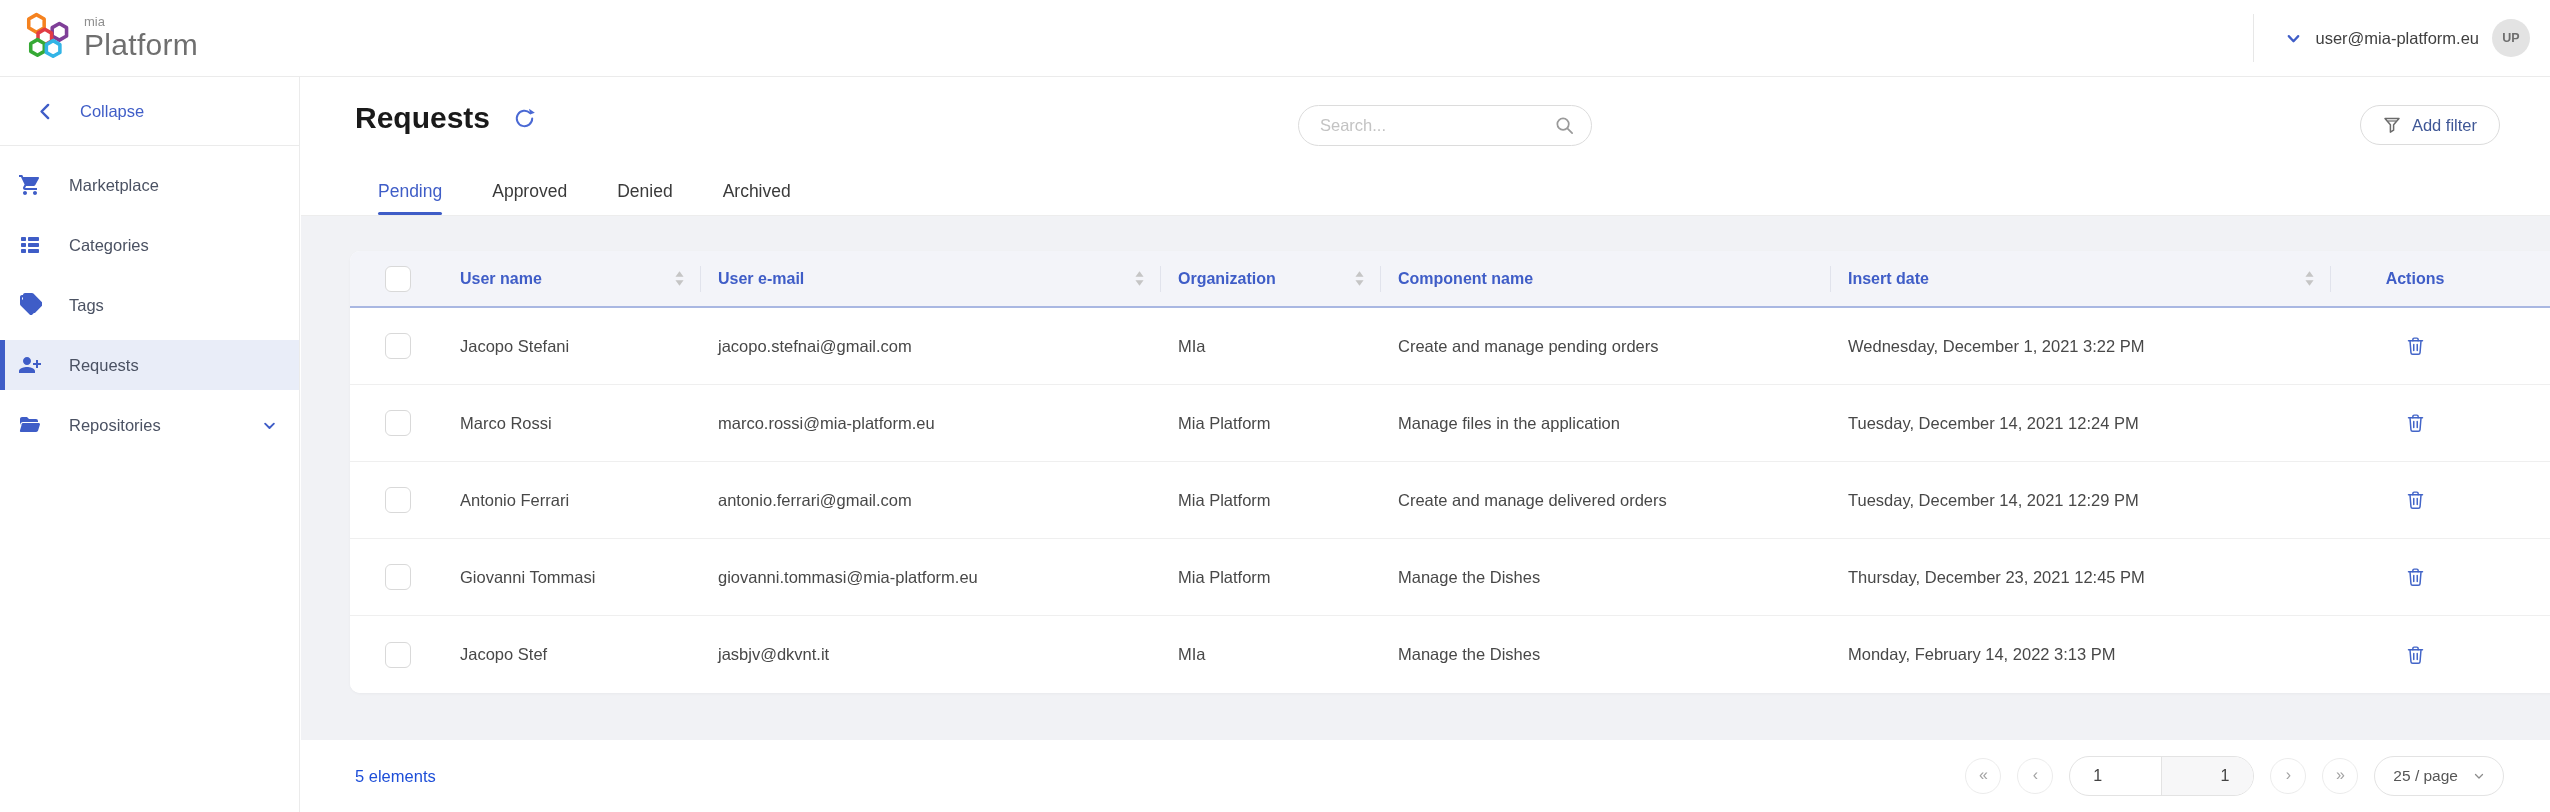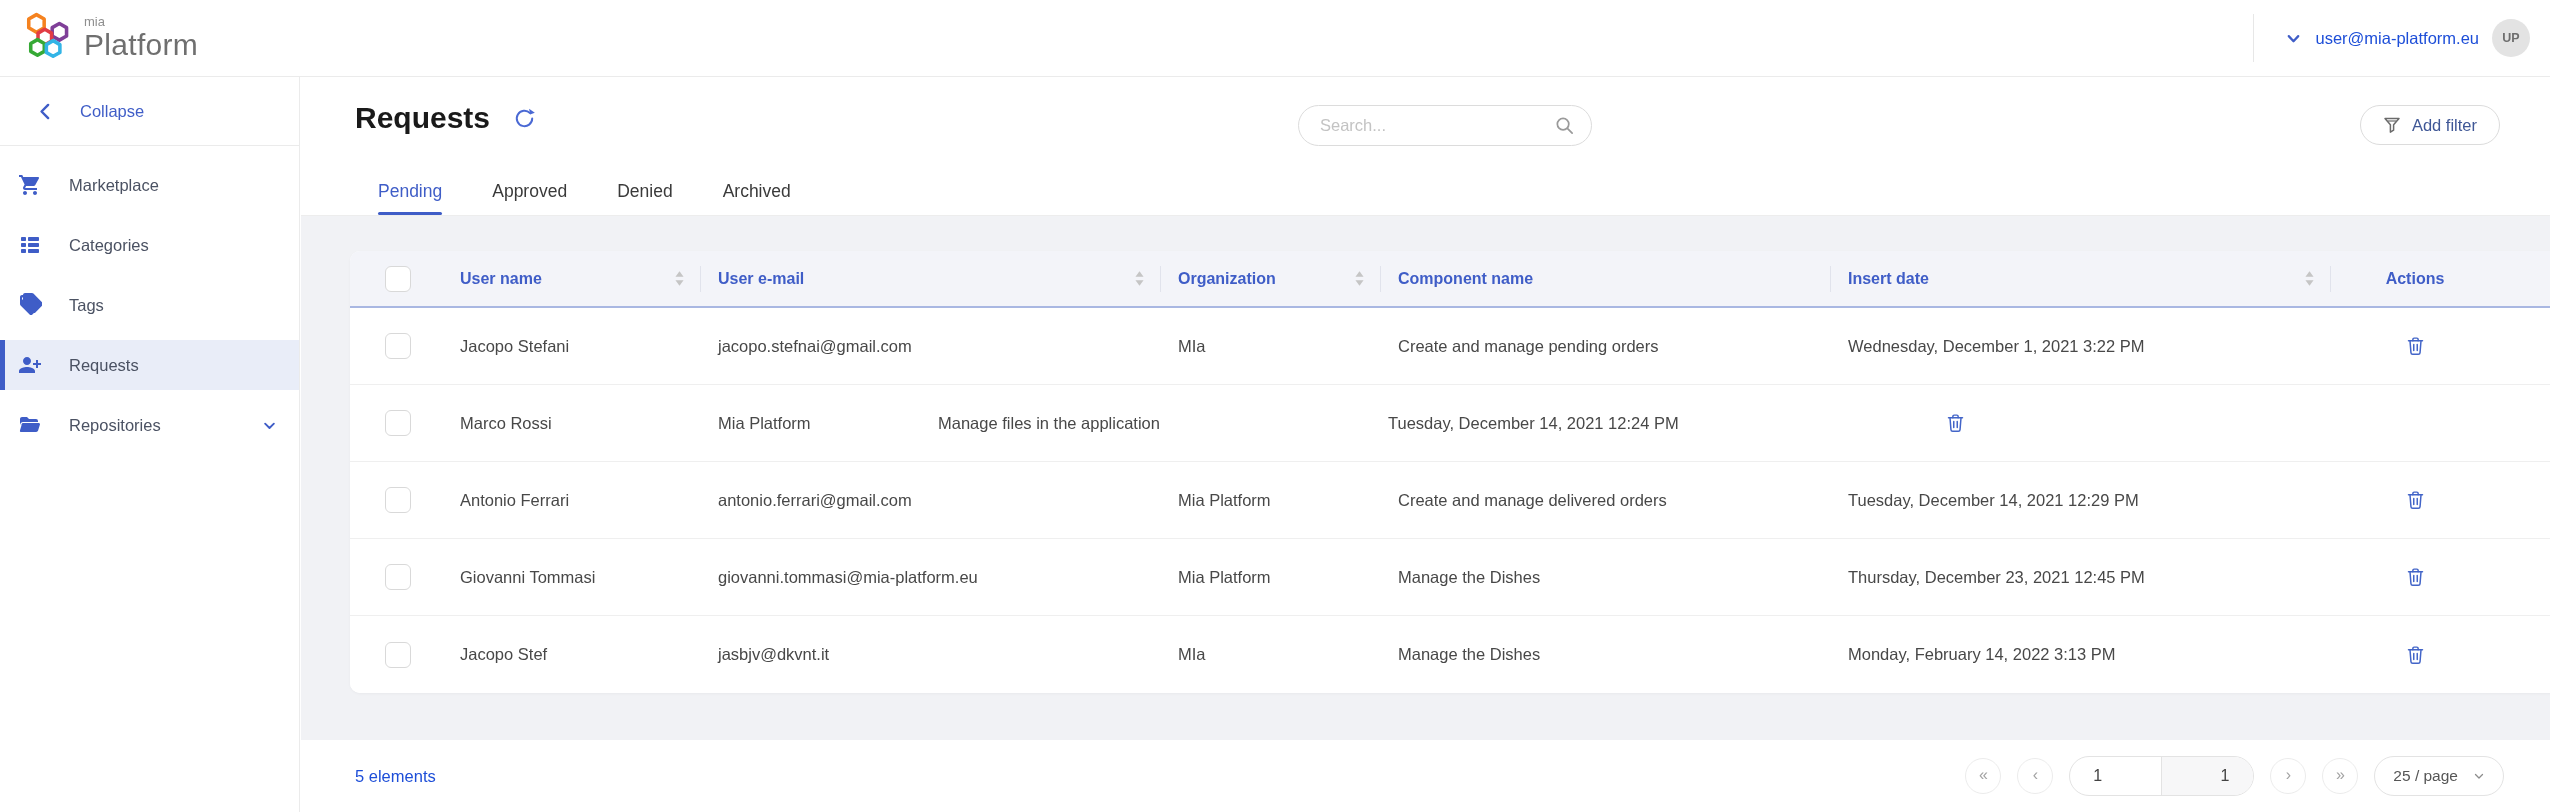--- a/index.html
+++ b/index.html
@@ -8,21 +8,21 @@
 
   
   .topbar { position:absolute; top:0; left:0; width:2550px; height:77px; background:#fff; border-bottom:1px solid #ebebeb; z-index:5; }
   .logo { position:absolute; left:25px; top:12px; display:flex; align-items:center; gap:9px; }
   .logo-text { display:flex; flex-direction:column; line-height:1; }
   .logo-mia { font-size:13px; color:#8f8f8f; font-weight:500; margin-bottom:2px; }
   .logo-platform { font-size:30px; color:#6f6f6f; font-weight:500; letter-spacing:.3px; }
   .topbar-right { position:absolute; right:20px; top:0; height:76px; display:flex; align-items:center; }
   .topbar-divider { width:1px; height:48px; background:#e7e7e7; margin-right:30px; }
   .user-menu { display:flex; align-items:center; gap:13px; background:none; border:none; cursor:pointer; font-family:inherit; }
-  .user-email { font-size:16.5px; color:#1d4ed8; }
+  .user-email { font-size:16.5px; color:#404040; }
   .avatar { width:38px; height:38px; border-radius:50%; background:#e3e3e3; color:#6e6e6e;
             font-size:12.5px; font-weight:700; display:flex; align-items:center; justify-content:center; }
 
   
   .sidebar { position:absolute; top:77px; left:0; width:300px; bottom:0; background:#fff; border-right:1px solid #ebebeb; z-index:4; }
   .collapse-row { height:69px; display:flex; align-items:center; padding-left:35px; gap:24px;
                   border-bottom:1px solid #ebebeb; cursor:pointer; color:var(--primary,#3f5dc7);
                   font-size:16.5px; font-weight:500; }
   .menu { padding-top:14px; display:flex; flex-direction:column; }
   .menu-item { position:relative; height:50px; margin-bottom:10px; display:flex; align-items:center;
@@ -320,20 +320,21 @@
               </svg>
             </button>
           </div>
         </div>
 
         <div class="trow">
           <div class="col-check">
               <span class="checkbox"></span>
             </div>
           <div class="col-name">Marco Rossi</div>
+          <div class="col-email">marco.rossi@mia-platform.eu</div>
           <div class="col-org">Mia Platform</div>
           <div class="col-comp">Manage files in the application</div>
           <div class="col-date">Tuesday, December 14, 2021 12:24 PM</div>
           <div class="col-actions">
             <button class="trash-btn">
               <svg width="21" height="22" viewBox="0 0 24 24">
                 <g fill="none" stroke="#4365c8" stroke-width="1.7" stroke-linecap="round" stroke-linejoin="round">
                   <path d="M4 6h16"></path>
                     <path d="M9 6V4.4A1.4 1.4 0 0 1 10.4 3h3.2A1.4 1.4 0 0 1 15 4.4V6"></path>
                   <path d="M5.7 6l1.1 13.6A1.9 1.9 0 0 0 8.7 21.4h6.6a1.9 1.9 0 0 0 1.9-1.8L18.3 6"></path>

